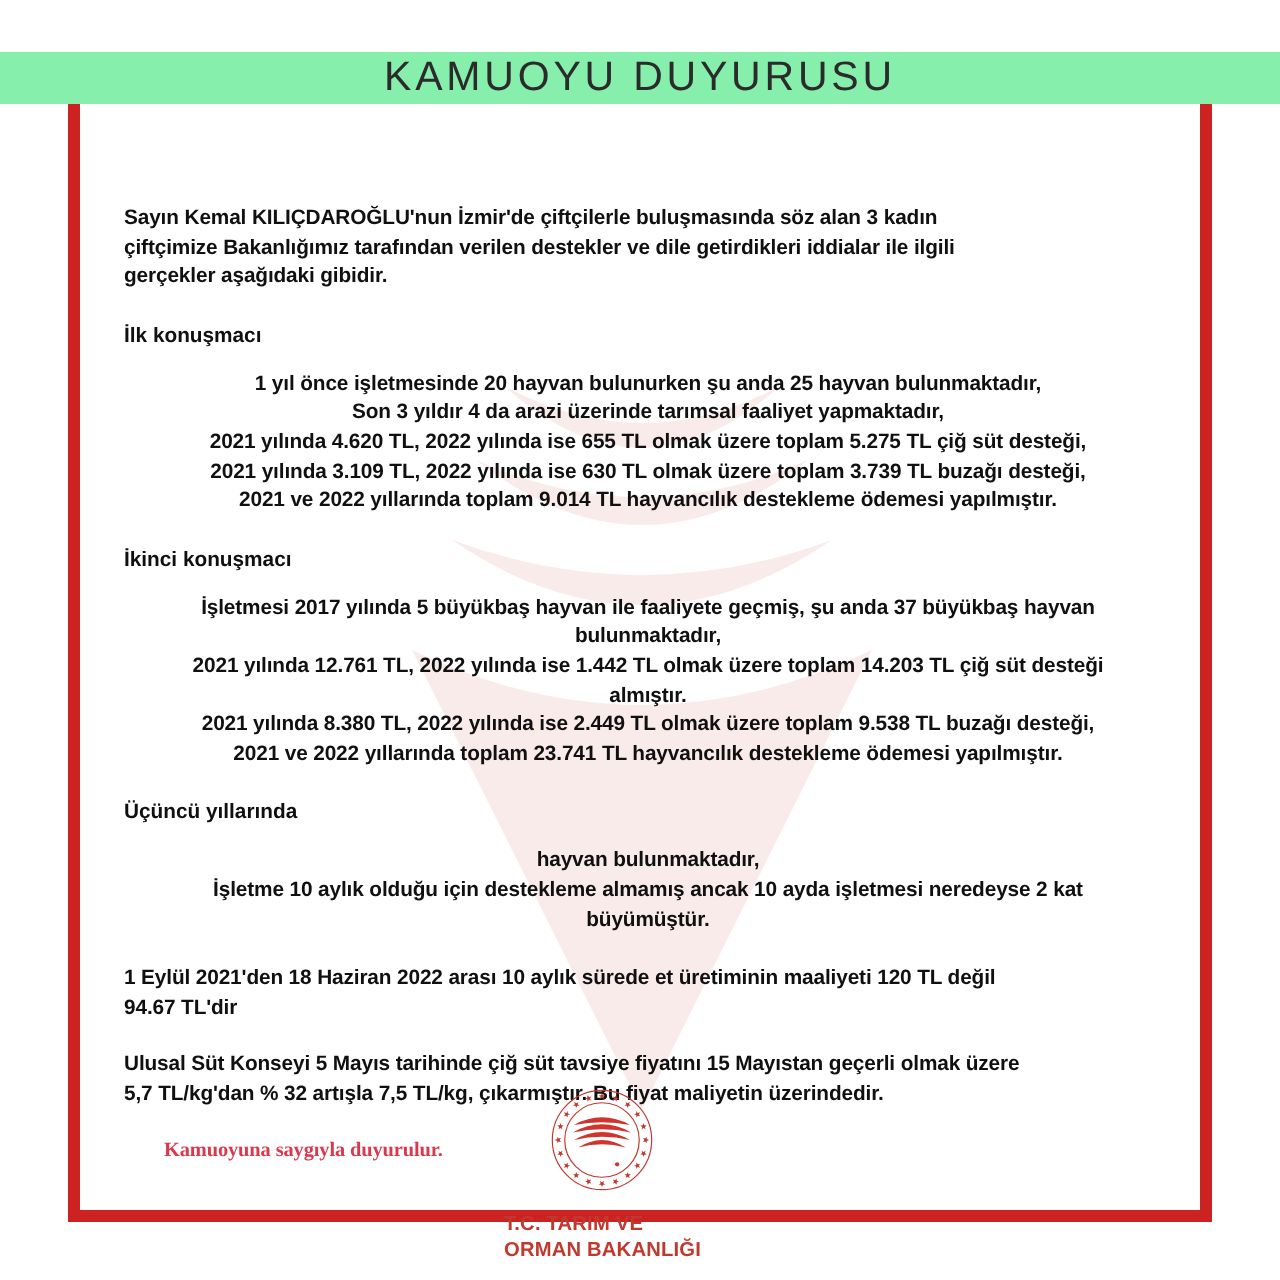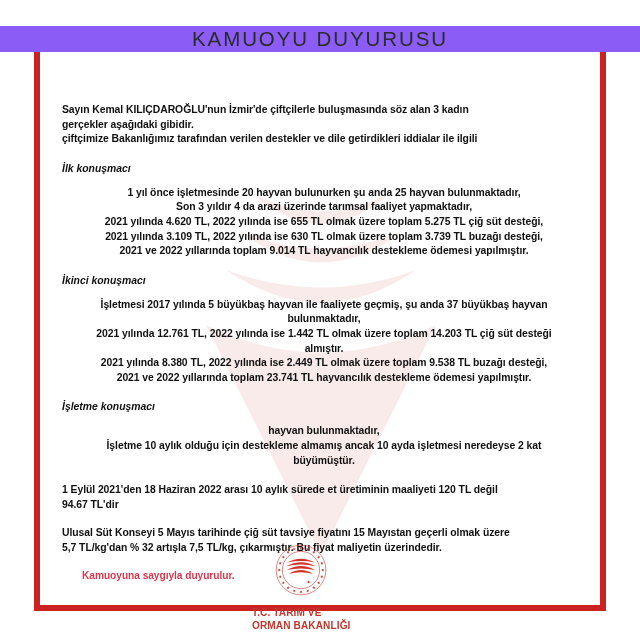--- a/index.html
+++ b/index.html
@@ -51,21 +51,21 @@
     position: absolute;
     left: 0;
     top: 26px;
     width: 640px;
     text-align: center;
     font-size: 20.5px;
     font-weight: 400;
     letter-spacing: 1.9px;
     color: #2b2b2b;
     z-index: 3;
-    background: #8b5cf6;
+    background: #86efac;
     line-height: 26px;
   }
 
   
   #content {
     position: absolute;
     left: 62px;
     top: 55px;
     width: 524px;
     z-index: 2;
@@ -83,33 +83,33 @@
   .para .ln { display: block; }
 
   .intro { margin-bottom: 15px; }
 
   .section-head {
     font-size: 10.4px;
     font-weight: bold;
     color: #101010;
     margin: 0 0 11px 0;
     line-height: 13px;
-    font-style: italic;
   }
   .section-body { margin: 0 0 15px 0; text-align: center; }
 
   .extra-para { margin: 0 0 14px 0; }
 
   #closing {
     font-size: 10.2px;
     font-weight: bold;
     color: #d9394d;
     margin: 10px 0 0 20px;
     line-height: 14px;
     letter-spacing: -0.05px;
+    font-family: Liberation Serif, serif;
   }
 
   
   #logo-block {
     position: absolute;
     left: 252px;
     top: 543px;
     display: flex;
     align-items: center;
     gap: 9px;
@@ -145,22 +145,22 @@
   <div class="frame-edge" id="frame-bottom"></div>
   <div class="frame-edge" id="frame-top-left"></div>
   <div class="frame-edge" id="frame-top-right"></div>
 
   <div id="title">KAMUOYU DUYURUSU</div>
 
   <div id="content">
 
     <p class="para intro">
       <span class="ln">Sayın Kemal KILIÇDAROĞLU'nun İzmir'de çiftçilerle buluşmasında söz alan 3 kadın</span>
+      <span class="ln">çiftçimize Bakanlığımız tarafından verilen destekler ve dile getirdikleri iddialar ile ilgili</span>
       <span class="ln">gerçekler aşağıdaki gibidir.</span>
-      <span class="ln">çiftçimize Bakanlığımız tarafından verilen destekler ve dile getirdikleri iddialar ile ilgili</span>
     </p>
 
     <h3 class="section-head">İlk konuşmacı</h3>
     <p class="para section-body">
       <span class="ln">1 yıl önce işletmesinde 20 hayvan bulunurken şu anda 25 hayvan bulunmaktadır,</span>
       <span class="ln">Son 3 yıldır 4 da arazi üzerinde tarımsal faaliyet yapmaktadır,</span>
       <span class="ln">2021 yılında 4.620 TL, 2022 yılında ise 655 TL olmak üzere toplam 5.275 TL çiğ süt desteği,</span>
       <span class="ln">2021 yılında 3.109 TL, 2022 yılında ise 630 TL olmak üzere toplam 3.739 TL buzağı desteği,</span>
       <span class="ln">2021 ve 2022 yıllarında toplam 9.014 TL hayvancılık destekleme ödemesi yapılmıştır.</span>
     </p>
@@ -168,21 +168,21 @@
     <h3 class="section-head">İkinci konuşmacı</h3>
     <p class="para section-body">
       <span class="ln">İşletmesi 2017 yılında 5 büyükbaş hayvan ile faaliyete geçmiş, şu anda 37 büyükbaş hayvan</span>
       <span class="ln">bulunmaktadır,</span>
       <span class="ln">2021 yılında 12.761 TL, 2022 yılında ise 1.442 TL olmak üzere toplam 14.203 TL çiğ süt desteği</span>
       <span class="ln">almıştır.</span>
       <span class="ln">2021 yılında 8.380 TL, 2022 yılında ise 2.449 TL olmak üzere toplam 9.538 TL buzağı desteği,</span>
       <span class="ln">2021 ve 2022 yıllarında toplam 23.741 TL hayvancılık destekleme ödemesi yapılmıştır.</span>
     </p>
 
-    <h3 class="section-head">İşletme konuşmacı</h3>
+    <h3 class="section-head">Üçüncü yıllarında</h3>
     <p class="para section-body">
       <span class="ln">hayvan bulunmaktadır,</span>
       <span class="ln">İşletme 10 aylık olduğu için destekleme almamış ancak 10 ayda işletmesi neredeyse 2 kat</span>
       <span class="ln">büyümüştür.</span>
     </p>
 
     <p class="para extra-para">
       <span class="ln">1 Eylül 2021'den 18 Haziran 2022 arası 10 aylık sürede et üretiminin maaliyeti 120 TL değil</span>
       <span class="ln">94.67 TL'dir</span>
     </p>

